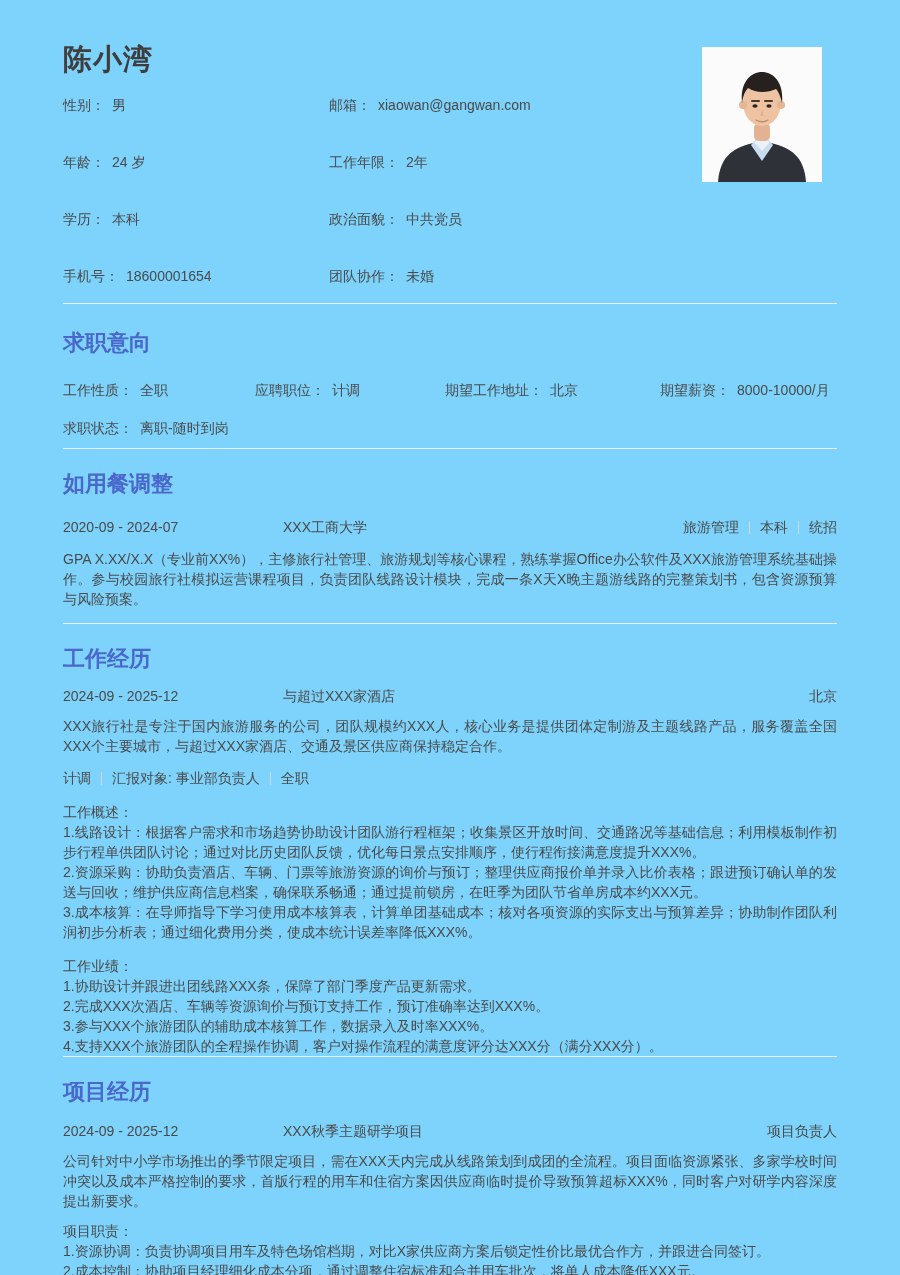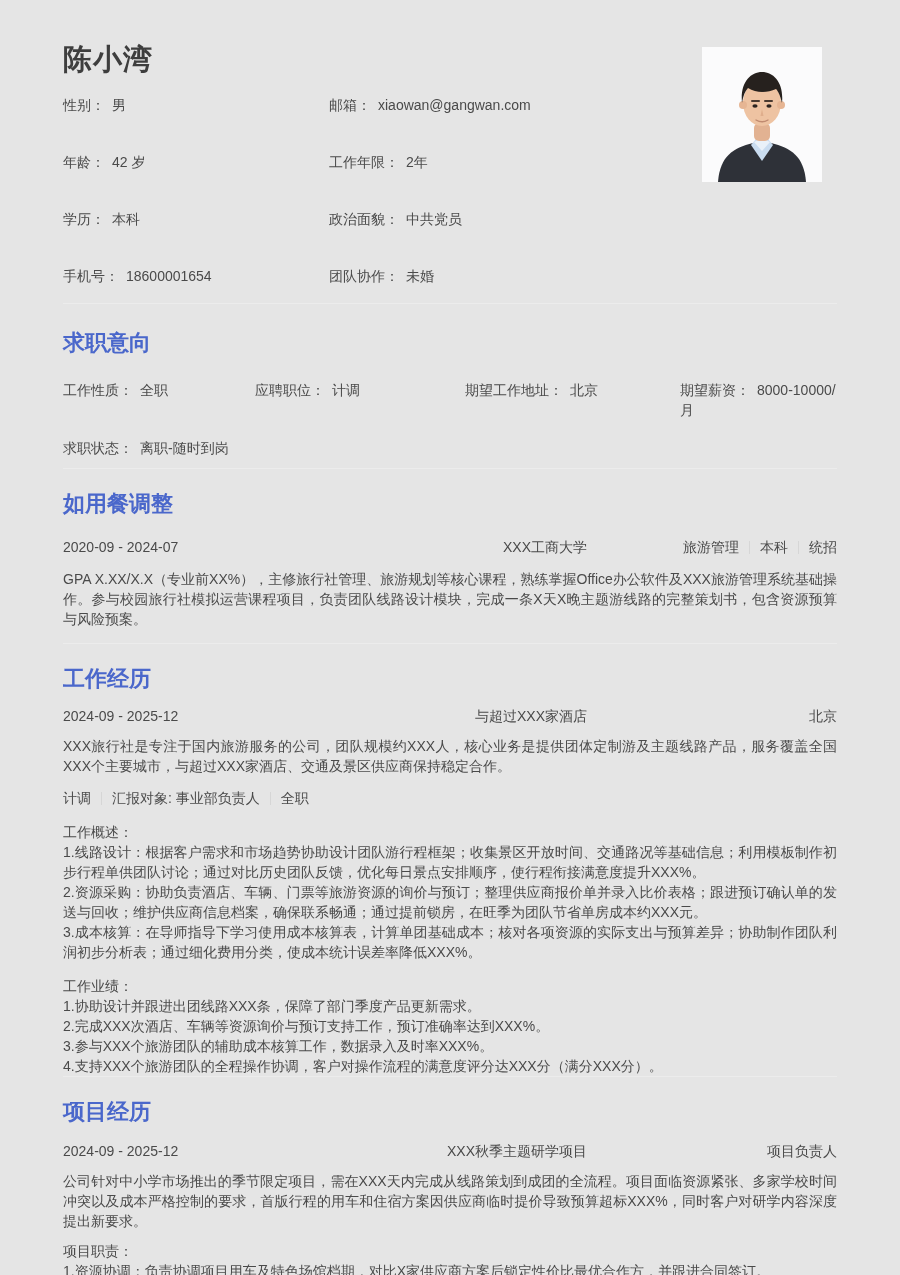--- a/index.html
+++ b/index.html
@@ -1,20 +1,20 @@
 <!DOCTYPE html>
 <html><head>
 <meta charset="utf-8">
 <style>
   * { margin:0; padding:0; box-sizing:border-box; }
   html,body { background:#ffffff; }
   body { font-family:"Liberation Sans","DejaVu Sans",sans-serif; }
   .page {
     position:relative; width:900px; height:1275px; margin:0 auto;
-    background:#e5e5e5; overflow:hidden;
+    background:#7dd3fc; overflow:hidden;
     color:#4a4a4a; font-size:14px; line-height:20px;
     padding:42px 63px 0 63px;
   }
   
   h1.name { font-size:29px; line-height:34px; color:#3e3e3e; font-weight:bold; letter-spacing:1px; }
   .info-grid {
     margin-top:16px;
     display:grid; grid-template-columns:235px 1fr;
     grid-auto-rows:26px; align-items:center;
     color:#4a4a4a;
@@ -28,27 +28,27 @@
   }
   
   .section { border-top:1px solid #ececec; padding-top:24px; margin-top:0; }
   .section.first { padding-top:28px; }
   h2.sec-title { font-size:22px; line-height:22px; font-weight:bold; color:#4a67cb; }
   .para { margin-top:10px; color:#4a4a4a; text-align:justify; }
   
   .intent-row { display:flex; margin-top:26px; }
   .intent-field.f1 { width:192px; }
   .intent-field.f2 { width:190px; }
-  .intent-field.f3 { width:215px;margin-left:20px; }
+  .intent-field.f3 { width:215px; }
   .intent-field.f4 { flex:1; }
   .intent-row2 { margin-top:18px; padding-bottom:10px; }
   
   .entry-row { display:flex; align-items:center; margin-top:22px; }
   .entry-left { width:220px; }
-  .entry-center { flex:1; text-align:right; }
+  .entry-center { flex:1; text-align:left; }
   .entry-right { width:250px; text-align:right; }
   .vsep {
     display:inline-block; width:1px; height:13px; background:#d6d6d6;
     margin:0 10px; vertical-align:-2px;
   }
   .position-row { margin-top:12px; }
   .block { margin-top:14px; }
   .block div { text-align:justify; }
   .section-end { padding-bottom:14px; }
   .leave { margin-top:12px; padding-bottom:14px; }
@@ -62,21 +62,21 @@
     <h1 class="name">陈小湾</h1>
 
     <div class="info-grid">
       <div class="info-item">
         <span class="lbl">性别：</span><span class="val">男</span>
       </div>
       <div class="info-item">
         <span class="lbl">邮箱：</span><span class="val">xiaowan@gangwan.com</span>
       </div>
       <div class="info-item">
-        <span class="lbl">年龄：</span><span class="val">42 岁</span>
+        <span class="lbl">年龄：</span><span class="val">24 岁</span>
       </div>
       <div class="info-item">
         <span class="lbl">工作年限：</span><span class="val">2年</span>
       </div>
       <div class="info-item">
         <span class="lbl">学历：</span><span class="val">本科</span>
       </div>
       <div class="info-item">
         <span class="lbl">政治面貌：</span><span class="val">中共党员</span>
       </div>

